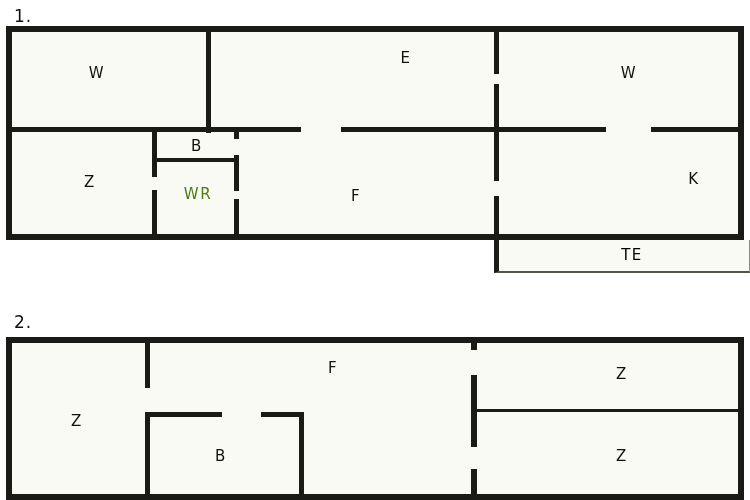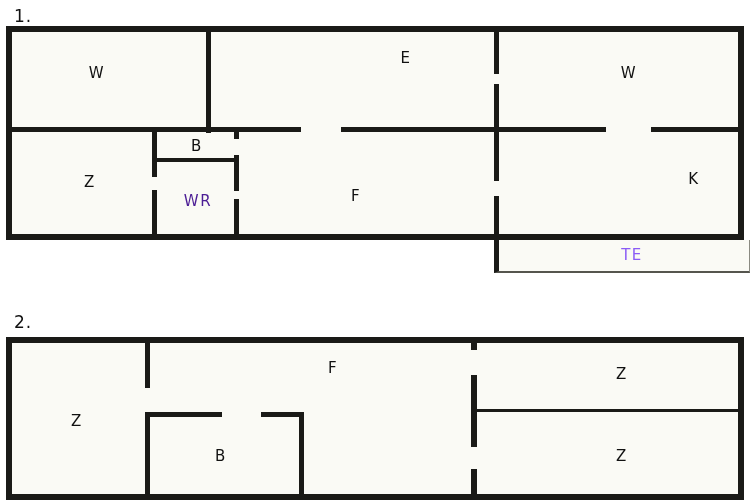--- a/index.html
+++ b/index.html
@@ -73,24 +73,24 @@
     <div class="wall" style="left: 234px; top: 199px; width: 5px; height: 39px; background: rgb(26, 26, 23);"></div>
     <div class="wall" style="left: 152px; top: 158px; width: 87px; height: 4px; background: rgb(26, 26, 23);"></div>
     <div class="wall" style="left: 494px; top: 30px; width: 5px; height: 44px; background: rgb(26, 26, 23);"></div>
     <div class="wall" style="left: 494px; top: 84px; width: 5px; height: 97px; background: rgb(26, 26, 23);"></div>
     <div class="wall" style="left: 494px; top: 196px; width: 5px; height: 44px; background: rgb(26, 26, 23);"></div>
     <div class="room-label" style="left: 97px; top: 73px; color: rgb(17, 17, 17);">W</div>
     <div class="room-label" style="left: 406px; top: 58px; color: rgb(17, 17, 17);">E</div>
     <div class="room-label" style="left: 629px; top: 73px; color: rgb(17, 17, 17);">W</div>
     <div class="room-label" style="left: 90px; top: 182px; color: rgb(17, 17, 17);">Z</div>
     <div class="room-label" style="left: 197px; top: 146px; color: rgb(17, 17, 17);">B</div>
-    <div class="room-label" style="left: 198px; top: 201px; color: #4c1d95;">WR</div>
+    <div class="room-label" style="left: 198px; top: 194px; color: #4d7c0f;">WR</div>
     <div class="room-label" style="left: 356px; top: 196px; color: rgb(17, 17, 17);">F</div>
     <div class="room-label" style="left: 694px; top: 179px; color: rgb(17, 17, 17);">K</div>
-    <div class="room-label" style="left: 632px; top: 255px; color: #8b5cf6;">TE</div>
+    <div class="room-label" style="left: 632px; top: 255px; color: #000000;">TE</div>
     <div class="plan-number" style="left: 14px; top: 312px;">2.</div>
     <div class="shell" style="left: 6px; top: 337px; width: 738px; height: 163px; border-color: rgb(26, 26, 23); background: rgb(250, 250, 245);"></div>
     <div class="wall" style="left: 145px; top: 341px; width: 5px; height: 47px; background: rgb(26, 26, 23);"></div>
     <div class="wall" style="left: 145px; top: 412px; width: 5px; height: 88px; background: rgb(26, 26, 23);"></div>
     <div class="wall" style="left: 150px; top: 412px; width: 72px; height: 5px; background: rgb(26, 26, 23);"></div>
     <div class="wall" style="left: 261px; top: 412px; width: 43px; height: 5px; background: rgb(26, 26, 23);"></div>
     <div class="wall" style="left: 299px; top: 412px; width: 5px; height: 88px; background: rgb(26, 26, 23);"></div>
     <div class="wall" style="left: 471px; top: 341px; width: 6px; height: 9px; background: rgb(26, 26, 23);"></div>
     <div class="wall" style="left: 471px; top: 375px; width: 6px; height: 72px; background: rgb(26, 26, 23);"></div>
     <div class="wall" style="left: 471px; top: 469px; width: 6px; height: 31px; background: rgb(26, 26, 23);"></div>

